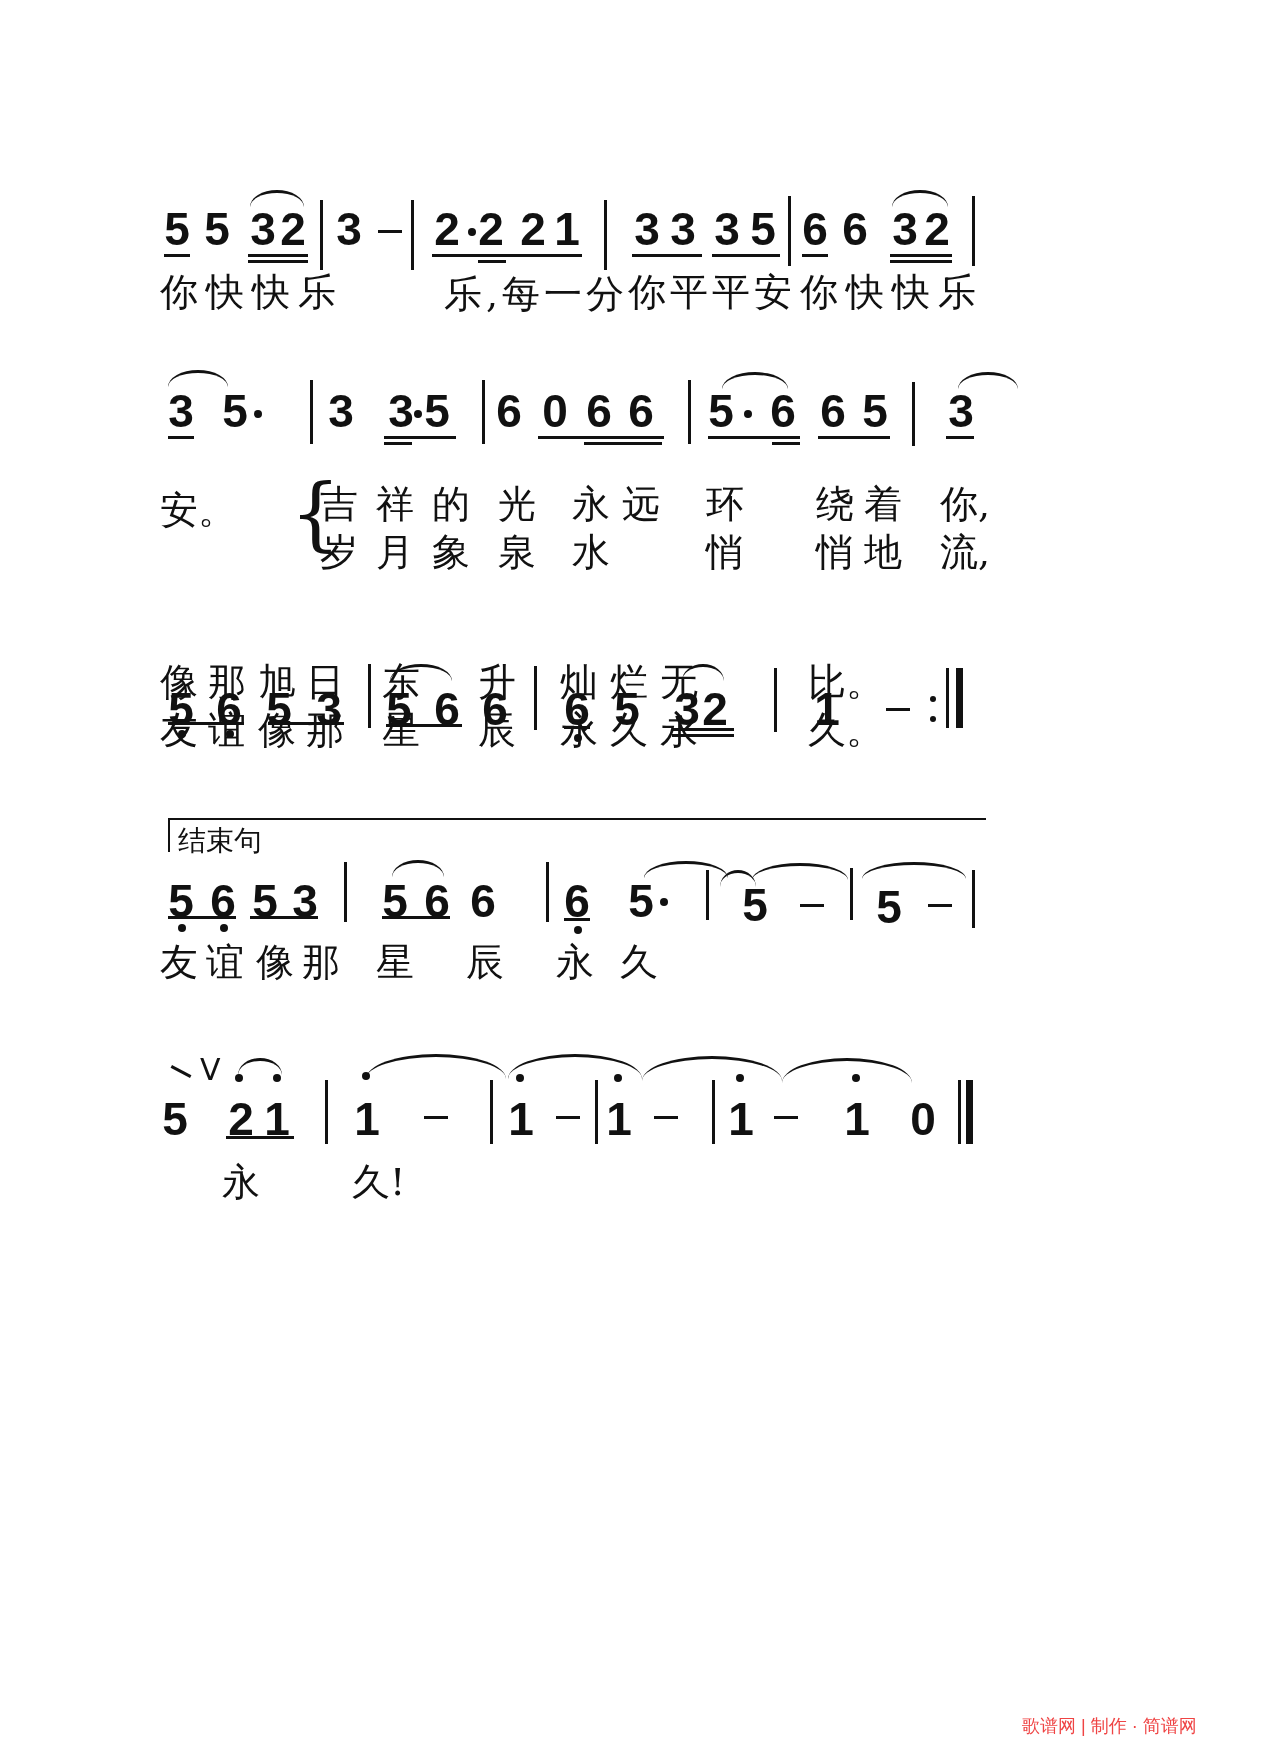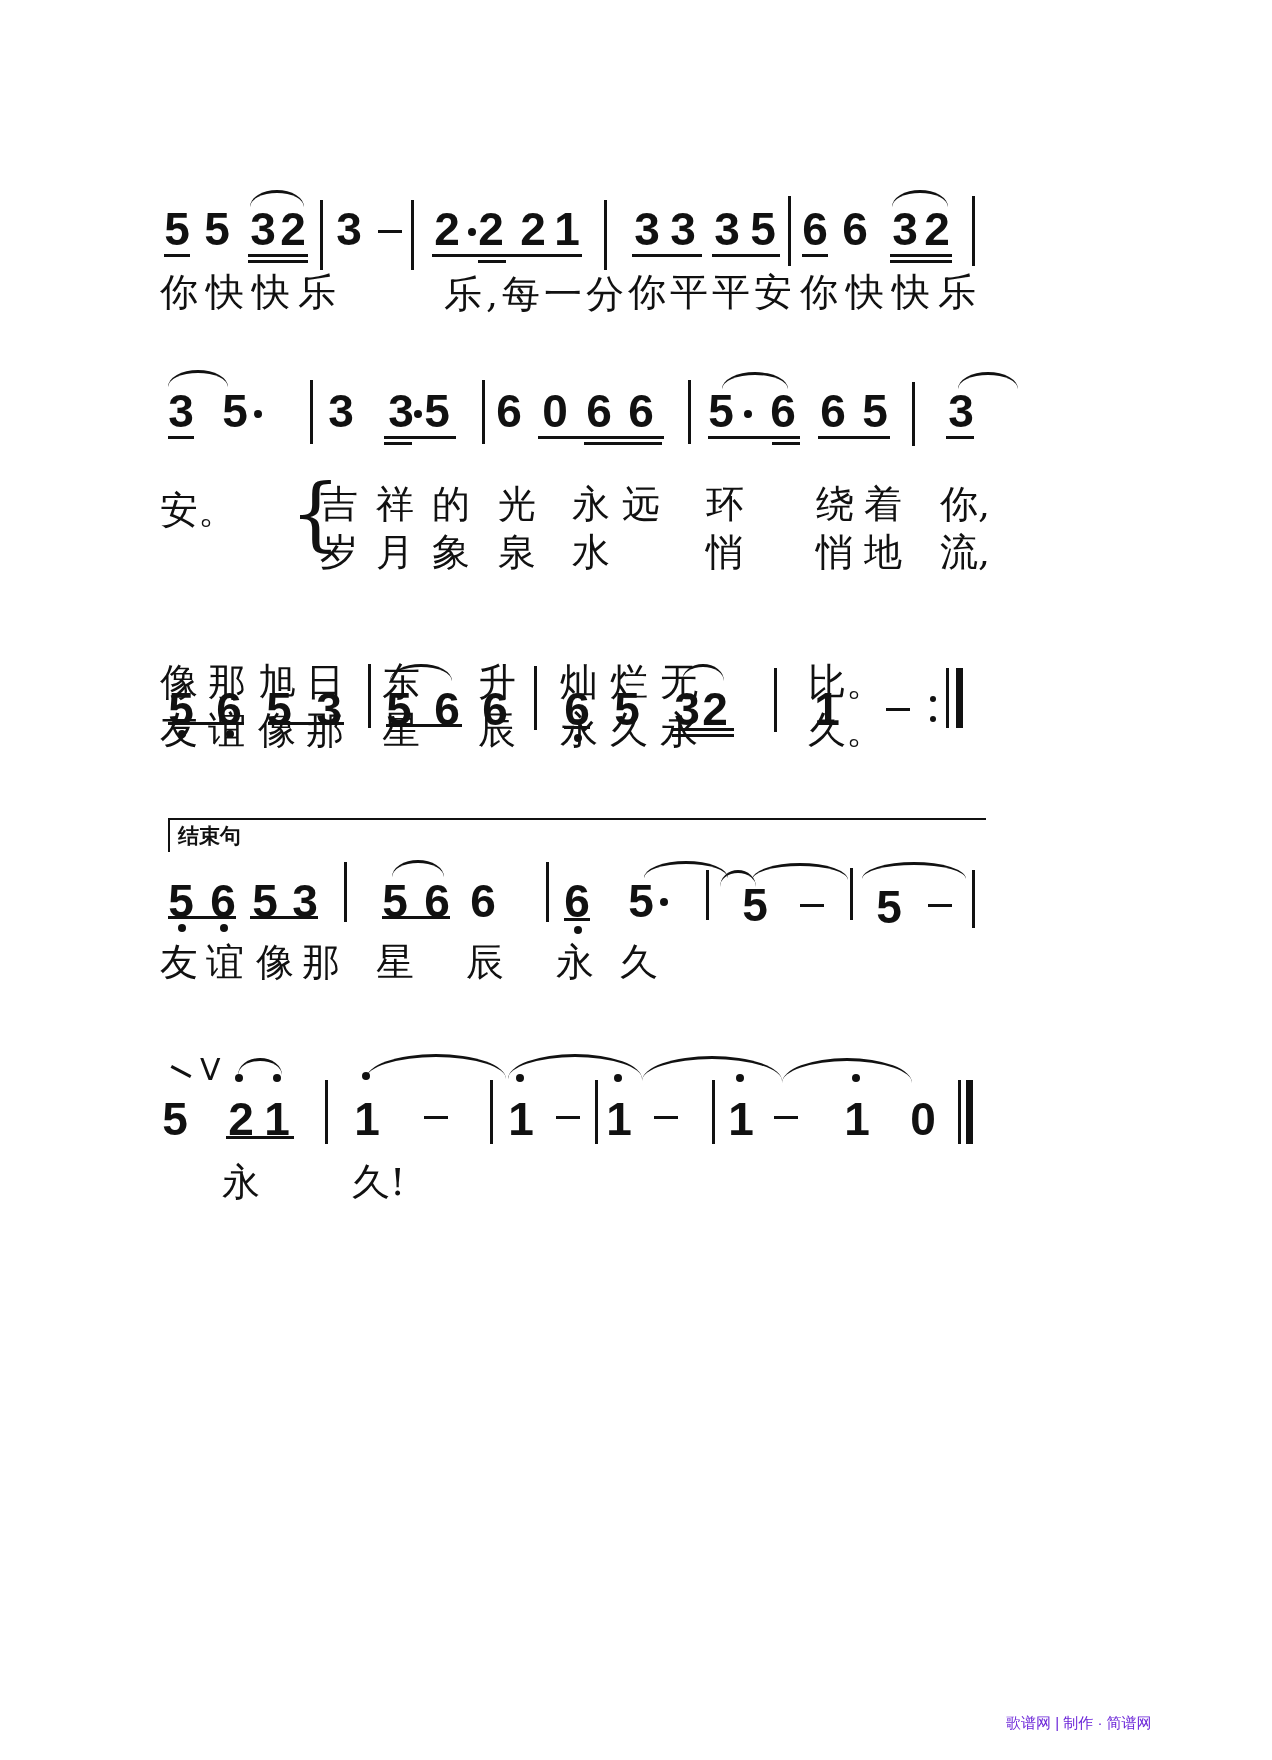--- a/index.html
+++ b/index.html
@@ -11,22 +11,22 @@
           width: 30px; text-align: center; }
   .dash { position: absolute; height: 3px; width: 24px; background: #111; }
   .bar { position: absolute; width: 3px; background: #111; }
   .ul { position: absolute; height: 3px; background: #111; }
   .dot { position: absolute; width: 8px; height: 8px; border-radius: 50%; background: #111; }
   .aug { position: absolute; width: 8px; height: 8px; border-radius: 50%; background: #111; }
   .slur { position: absolute; border-top: 3px solid #111; border-radius: 50% 50% 0 0 / 100% 100% 0 0; height: 14px; }
   .lyric { position: absolute; font-family: "DejaVu Serif", "Liberation Serif", serif;
            font-size: 38px; line-height: 40px; color: #111; white-space: pre; }
   .brace { position: absolute; font-family: "DejaVu Serif", serif; font-size: 80px; line-height: 80px; color: #111; }
-  .section-label { position: absolute; font-family: "DejaVu Sans", sans-serif; font-size: 21px; color: #111; font-weight: bold; }
-  .footer-mark { position: absolute; font-size: 15px; color: #6d28d9; }
+  .section-label { position: absolute; font-family: "DejaVu Sans", sans-serif; font-size: 28px; color: #111; }
+  .footer-mark { position: absolute; font-size: 18px; color: #ef4444; margin-left: 16px; }
 </style>
 </head>
 <body>
 
 <div>
 
   <span class="note" style="left:162px;top:206px">5</span>
   <span class="note" style="left:202px;top:206px">5</span>
   <span class="note" style="left:248px;top:206px">3</span>
   <span class="note" style="left:278px;top:206px">2</span>

